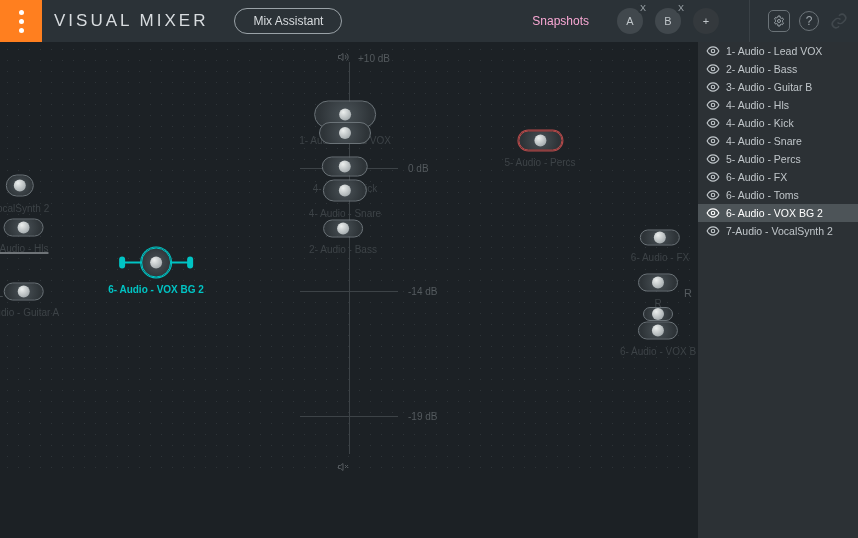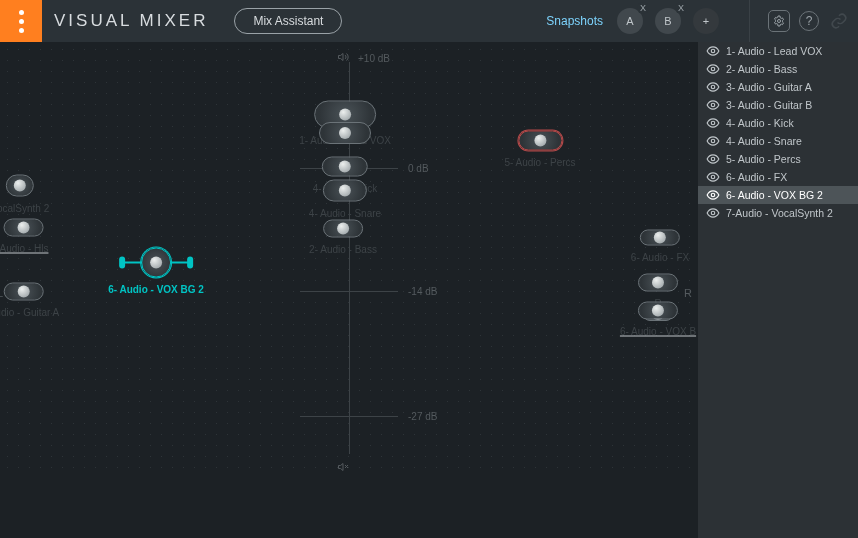--- a/index.html
+++ b/index.html
@@ -51,21 +51,21 @@
   .mix-assistant-btn {
     border: 1.5px solid #9aa2a7;
     border-radius: 14px;
     padding: 5px 18px;
     color: #d8dcdf;
     font-size: 12px;
     cursor: pointer;
     margin-left: 14px;
   }
   .header-spacer { flex: 1; }
-  .snapshots-label { color: #7dd3fc; font-size: 12px; margin-right: 2px; text-align: right; }
+  .snapshots-label { color: #f9a8d4; font-size: 12px; margin-right: 16px; text-align: right; }
   .snap-btn {
     width: 26px; height: 26px;
     border-radius: 50%;
     background: #41484d;
     color: #c0c6ca;
     display: flex; align-items: center; justify-content: center;
     font-size: 11px;
     position: relative;
     cursor: pointer;
   }
@@ -312,21 +312,21 @@
         <div class="tick" style="top: 126px;">
           <div class="tline"></div>
           <span class="tlabel">0 dB</span>
         </div>
         <div class="tick" style="top: 249px;">
           <div class="tline"></div>
           <span class="tlabel">-14 dB</span>
         </div>
         <div class="tick" style="top: 374px;">
           <div class="tline"></div>
-          <span class="tlabel">-27 dB</span>
+          <span class="tlabel">-19 dB</span>
         </div>
         <div class="tick" style="top: 484px;">
           <span class="tlabel" style="left: 58px;">-80 dB</span>
         </div>
       </div>
     <div class="mute-icon">
       <svg width="14" height="12" viewBox="0 0 24 24" fill="none" stroke="#545a5e" stroke-width="2">
           <path d="M3 9v6h4l5 4V5L7 9H3z"></path>
           <line x1="16" y1="8" x2="22" y2="14"></line>
           <line x1="22" y1="8" x2="16" y2="14"></line>
@@ -344,21 +344,21 @@
       <div class="node dim" style="left: 345px; top: 157px;"><span class="puck" style="width: 44px; height: 22px;"></span><div class="nlabel">4- Audio - Snare</div></div>
       <div class="node red dim" style="left: 540px; top: 107px;"><span class="puck" style="width: 44px; height: 20px;"></span><div class="nlabel">5- Audio - Percs</div></div>
       <div class="node dim" style="left: 343px; top: 195px;"><span class="puck" style="width: 40px; height: 18px;"></span><div class="nlabel">2- Audio - Bass</div></div>
       <div class="node selected" style="left: 156px; top: 229px;"><span class="puck" style="width: 30px; height: 30px;"><span class="widthbar"></span></span><div class="nlabel">6- Audio - VOX BG 2</div></div>
       <div class="node edge dim" style="left: 20px; top: 152px;"><span class="puck" style="width: 28px; height: 22px;"></span><div class="nlabel">VocalSynth 2</div></div>
       <div class="node edge dim" style="left: 24px; top: 194px; text-decoration: underline;"><span class="puck" style="width: 40px; height: 18px;"></span><div class="nlabel">Audio - Hls</div></div>
       <div class="node edge dim" style="left: 24px; top: 258px;"><span class="puck" style="width: 40px; height: 18px;"></span><div class="nlabel">Audio - Guitar A</div></div>
       <div class="node edge dim" style="left: 660px; top: 204px;"><span class="puck" style="width: 40px; height: 16px;"></span><div class="nlabel">6- Audio - FX</div></div>
       <div class="node edge dim" style="left: 658px; top: 249px;"><span class="puck" style="width: 40px; height: 18px;"></span><div class="nlabel">R</div></div>
       <div class="node edge dim" style="left: 658px; top: 273px;"><span class="puck" style="width: 30px; height: 14px;"></span></div>
-      <div class="node edge dim" style="left: 658px; top: 277px; text-decoration: underline;"><span class="puck" style="width: 40px; height: 18px;"></span><div class="nlabel">6- Audio - VOX B</div></div>
+      <div class="node edge dim" style="left: 658px; top: 297px;"><span class="puck" style="width: 40px; height: 18px;"></span><div class="nlabel">6- Audio - VOX B</div></div>
     </div>
 </div>
 
 <div class="side">
   <div id="tracklist">
       <div class="trackrow">
         <span class="eye">
           <svg viewBox="0 0 24 24" width="14" height="14" fill="none" stroke="currentColor" stroke-width="2">
             <path d="M2 12s3.5-7 10-7 10 7 10 7-3.5 7-10 7S2 12 2 12z"></path>
             <circle cx="12" cy="12" r="3"></circle>
@@ -375,38 +375,38 @@
         </span>
         <span class="tname">2- Audio - Bass</span>
       </div>
       <div class="trackrow">
         <span class="eye">
           <svg viewBox="0 0 24 24" width="14" height="14" fill="none" stroke="currentColor" stroke-width="2">
             <path d="M2 12s3.5-7 10-7 10 7 10 7-3.5 7-10 7S2 12 2 12z"></path>
             <circle cx="12" cy="12" r="3"></circle>
           </svg>
         </span>
-        <span class="tname">3- Audio - Guitar A</span>
-      </div>
-      <div class="trackrow">
-        <span class="eye">
-          <svg viewBox="0 0 24 24" width="14" height="14" fill="none" stroke="currentColor" stroke-width="2">
-            <path d="M2 12s3.5-7 10-7 10 7 10 7-3.5 7-10 7S2 12 2 12z"></path>
-            <circle cx="12" cy="12" r="3"></circle>
-          </svg>
-        </span>
         <span class="tname">3- Audio - Guitar B</span>
       </div>
       <div class="trackrow">
         <span class="eye">
           <svg viewBox="0 0 24 24" width="14" height="14" fill="none" stroke="currentColor" stroke-width="2">
             <path d="M2 12s3.5-7 10-7 10 7 10 7-3.5 7-10 7S2 12 2 12z"></path>
             <circle cx="12" cy="12" r="3"></circle>
           </svg>
         </span>
+        <span class="tname">4- Audio - Hls</span>
+      </div>
+      <div class="trackrow">
+        <span class="eye">
+          <svg viewBox="0 0 24 24" width="14" height="14" fill="none" stroke="currentColor" stroke-width="2">
+            <path d="M2 12s3.5-7 10-7 10 7 10 7-3.5 7-10 7S2 12 2 12z"></path>
+            <circle cx="12" cy="12" r="3"></circle>
+          </svg>
+        </span>
         <span class="tname">4- Audio - Kick</span>
       </div>
       <div class="trackrow">
         <span class="eye">
           <svg viewBox="0 0 24 24" width="14" height="14" fill="none" stroke="currentColor" stroke-width="2">
             <path d="M2 12s3.5-7 10-7 10 7 10 7-3.5 7-10 7S2 12 2 12z"></path>
             <circle cx="12" cy="12" r="3"></circle>
           </svg>
         </span>
         <span class="tname">4- Audio - Snare</span>
@@ -422,20 +422,29 @@
       </div>
       <div class="trackrow">
         <span class="eye">
           <svg viewBox="0 0 24 24" width="14" height="14" fill="none" stroke="currentColor" stroke-width="2">
             <path d="M2 12s3.5-7 10-7 10 7 10 7-3.5 7-10 7S2 12 2 12z"></path>
             <circle cx="12" cy="12" r="3"></circle>
           </svg>
         </span>
         <span class="tname">6- Audio - FX</span>
       </div>
+      <div class="trackrow">
+        <span class="eye">
+          <svg viewBox="0 0 24 24" width="14" height="14" fill="none" stroke="currentColor" stroke-width="2">
+            <path d="M2 12s3.5-7 10-7 10 7 10 7-3.5 7-10 7S2 12 2 12z"></path>
+            <circle cx="12" cy="12" r="3"></circle>
+          </svg>
+        </span>
+        <span class="tname">6- Audio - Toms</span>
+      </div>
       <div class="trackrow selected">
         <span class="eye">
           <svg viewBox="0 0 24 24" width="14" height="14" fill="none" stroke="currentColor" stroke-width="2">
             <path d="M2 12s3.5-7 10-7 10 7 10 7-3.5 7-10 7S2 12 2 12z"></path>
             <circle cx="12" cy="12" r="3"></circle>
           </svg>
         </span>
         <span class="tname">6- Audio - VOX BG 2</span>
       </div>
       <div class="trackrow">

